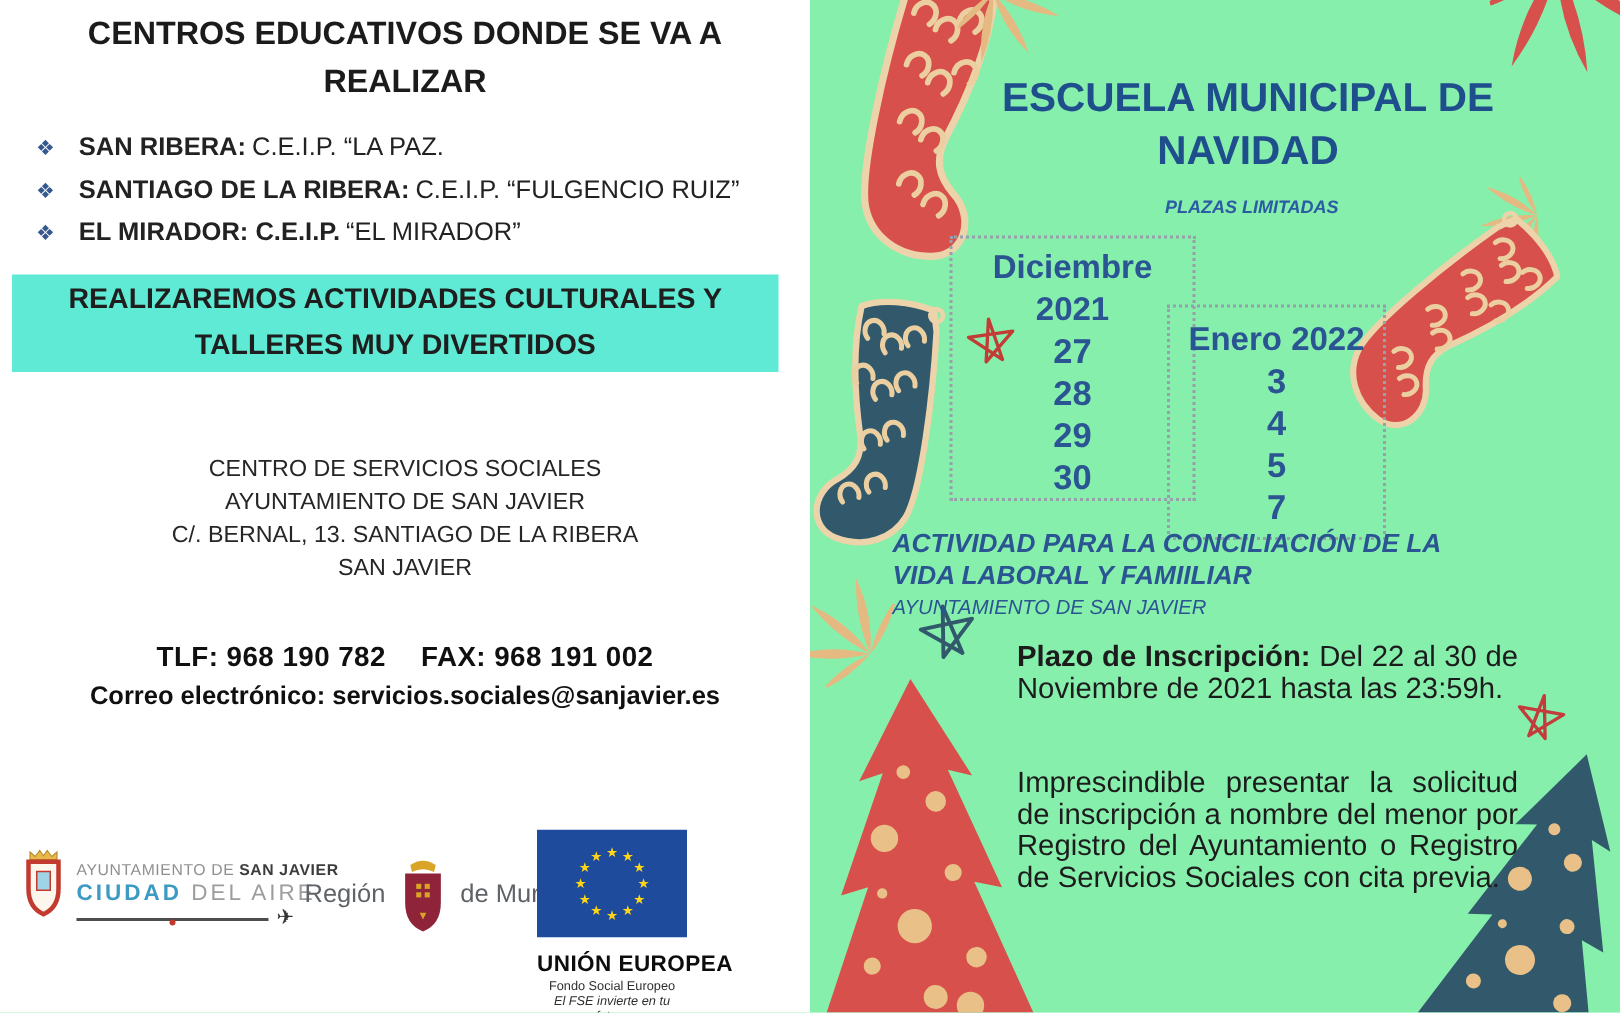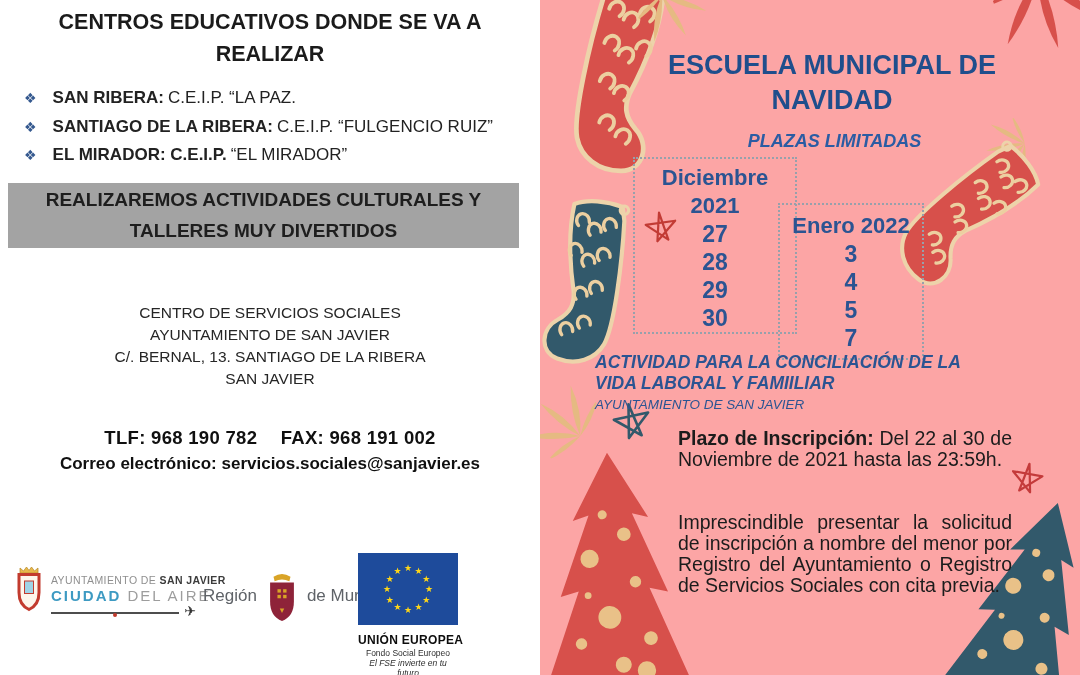--- a/index.html
+++ b/index.html
@@ -8,21 +8,21 @@
   .stage{position:relative;width:1080px;height:561px;}
 
   
   .left-panel{position:absolute;left:0;top:0;width:540px;height:675px;background:#ffffff;}
   .l-title{position:absolute;left:45px;top:6px;width:450px;text-align:center;
            font-size:21.5px;font-weight:bold;color:#1b1b1b;line-height:1.5;}
   .centers{position:absolute;left:24px;top:88px;width:500px;}
   .center-item{display:flex;align-items:baseline;font-size:17px;color:#222;margin-bottom:8.5px;white-space:nowrap;}
   .center-item .bullet{color:#35598f;font-size:14px;margin-right:16px;}
   .center-item b{margin-right:4px;}
-  .banner{position:absolute;left:8px;top:183px;width:511px;height:65px;background:#a3a3a3;
+  .banner{position:absolute;left:8px;top:183px;width:511px;height:65px;background:#5eead4;
           display:flex;align-items:center;justify-content:center;}
   .banner-text{width:450px;text-align:center;font-size:19px;font-weight:bold;color:#1e1e1e;line-height:1.6;}
   .address{position:absolute;left:20px;top:302px;width:500px;text-align:center;
            font-size:15.5px;color:#262626;line-height:1.43;}
   .contact{position:absolute;left:0;top:402px;width:540px;text-align:center;color:#101010;}
   .contact .tel-line{font-size:18.5px;font-weight:bold;letter-spacing:.3px;margin-top:25px;}
   .contact .tel-line .fax{margin-left:18px;}
   .contact .email-line{font-size:17px;font-weight:bold;margin-top:5px;}
 
   
@@ -36,33 +36,33 @@
   .sj-route{position:relative;width:145px;height:14px;margin-top:2px;}
   .sj-route .route-line{position:absolute;left:0;top:6px;width:128px;border-top:2px solid #4d4d4d;}
   .sj-route .plane-icon{position:absolute;right:0;top:-3px;font-size:14px;color:#333;}
   .sj-route .route-dot{position:absolute;left:62px;top:7px;width:4px;height:4px;background:#c0392b;border-radius:50%;}
 
   .logo-murcia{position:absolute;left:203px;top:563px;height:66px;display:flex;align-items:center;}
   .logo-murcia .mu-word{font-size:17px;color:#5f6368;}
   .logo-murcia svg{margin:0 8px;}
 
   .logo-eu{position:absolute;left:358px;top:553px;width:100px;text-align:center;}
-  .eu-title{font-size:12px;font-weight:bold;color:#0d0d0d;margin-top:4px;letter-spacing:.3px;white-space:nowrap;}
+  .eu-title{font-size:15px;font-weight:bold;color:#0d0d0d;margin-top:4px;letter-spacing:.3px;white-space:nowrap;}
   .eu-sub1{font-size:8.5px;color:#2e2e2e;margin-top:1px;}
   .eu-sub2{font-size:8.5px;color:#2e2e2e;font-style:italic;}
 
   
   .right-panel{position:absolute;left:540px;top:0;width:540px;height:675px;
-               background:#fca5a5;overflow:hidden;}
+               background:#86efac;overflow:hidden;}
   .dec{position:absolute;z-index:1;}
 
   .r-title{position:absolute;left:112px;top:48px;width:360px;text-align:center;
            font-size:27px;font-weight:bold;color:#1f4e8c;line-height:1.28;z-index:2;}
   .r-sub{position:absolute;left:72px;top:131px;width:445px;text-align:center;
-         font-size:18px;font-weight:bold;font-style:italic;color:#2b5ca3;z-index:2;}
+         font-size:12px;font-weight:bold;font-style:italic;color:#2b5ca3;z-index:2;}
 
   .date-box{position:absolute;border:2px dotted #98a0ab;display:flex;flex-direction:column;
             align-items:center;color:#2b5492;font-weight:bold;z-index:2;}
   .box-dec{left:93px;top:157px;width:160px;height:168px;padding-top:5px;}
   .box-ene{left:238px;top:203px;width:142px;height:146px;padding-top:7px;}
   .date-box .hline{font-size:22px;line-height:28px;}
   .date-box .day{font-size:23px;line-height:28px;}
 
   .activity{position:absolute;left:55px;top:352px;width:480px;text-align:left;
             color:#2b5492;z-index:2;}

